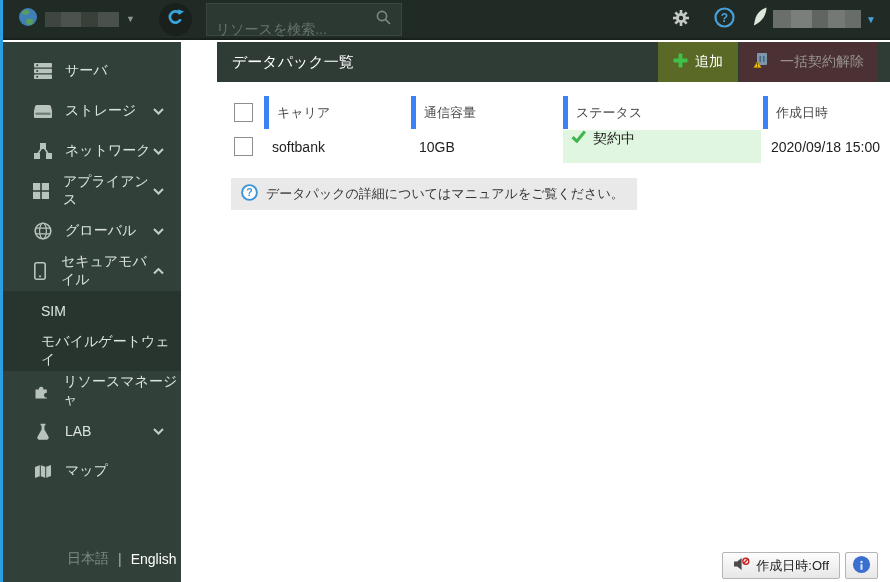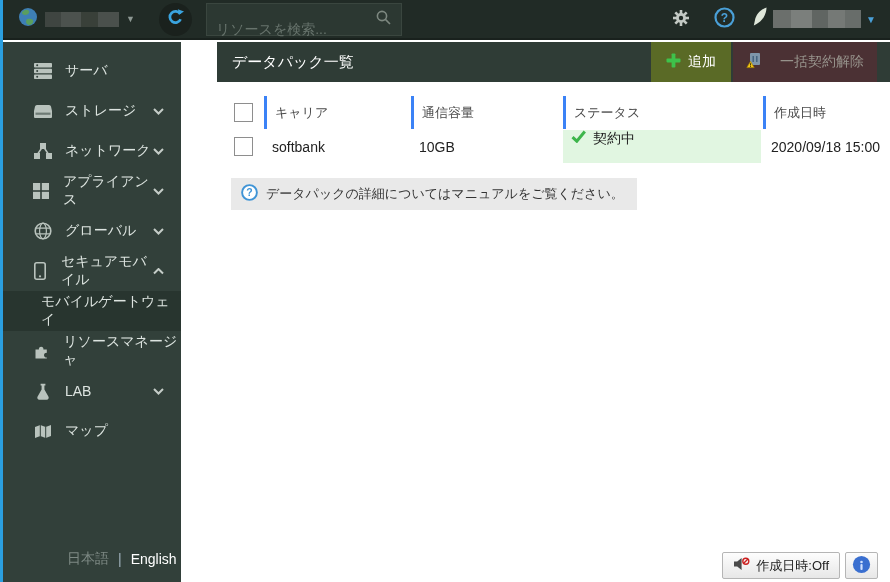--- a/index.html
+++ b/index.html
@@ -50,26 +50,26 @@
   .lang-link { color:#ffffff; cursor:pointer; text-decoration:none; }
 
   
   .main { position:absolute; left:181px; top:42px; right:0; bottom:0; background:#fff;margin-left:36px; }
   .page-header { height:40px; background:#2f3c36; display:flex; align-items:center; }
   .page-title { color:#fff; font-size:15px; font-weight:normal; padding-left:15px; }
   .header-actions { margin-left:auto; display:flex; height:40px; margin-right:13px; }
   .add-btn { background:#5a6a26; border:none; color:#fff; font-size:14px; font-family:inherit;
     display:flex; align-items:center; gap:7px; padding:0 15px; cursor:pointer; }
   .bulk-btn { background:#4b3134; border:none; color:#97938c; font-size:14px; font-family:inherit;
-    display:flex; align-items:center; gap:17px; padding:0 13px; margin-left:2px; cursor:pointer; }
+    display:flex; align-items:center; gap:10px; padding:0 13px; margin-left:2px; cursor:pointer; }
 
   .content { padding:14px 13px 0 14px; }
   .grid-row { display:grid; grid-template-columns:33px 147px 152px 200px 150px; height:33px; }
   .thead .cell { display:flex; align-items:center; color:#4a4a4a; font-size:13px; padding-left:8px; }
-  .thead .cell + .cell { border-left:3px solid #3b82f6; }
+  .thead .cell + .cell { border-left:5px solid #3b82f6; }
   .trow { margin-top:1px; cursor:pointer; }
   .trow .cell { display:flex; align-items:center; color:#222; font-size:14px; padding-left:8px; }
   .cb-cell { padding-left:3px !important; }
   .checkbox { width:19px; height:19px; background:#fff; border:1px solid #8e8e8e; display:inline-block;
     cursor:pointer; }
   .status-cell { padding:0 !important; }
   .status-inner { background:#e1f6e1; height:100%; width:calc(100% - 2px); display:flex;
     align-items:flex-start; gap:7px; padding-left:8px; }
   .date-cell { justify-content:space-between; padding-right:11px !important; }
   .date-caret { color:#8a8a8a; font-size:11px; cursor:pointer; }
@@ -252,20 +252,23 @@
       </span>
       <span>セキュアモバイル</span>
       <span class="nav-chevron">
         <svg width="11" height="7" viewBox="0 0 11 7">
             <path d="M1 5.5 L5.5 1 L10 5.5" stroke="#c5cdc8" stroke-width="2" fill="none"></path>
           </svg>
       </span>
     </div>
 
     <div class="submenu">
+      <div class="nav-item">
+        <span>SIM</span>
+      </div>
       <div class="nav-item">
         <span>モバイルゲートウェイ</span>
       </div>
     </div>
 
     <div class="nav-item">
       <span class="nav-icon">
         <svg width="18" height="16" viewBox="0 0 18 16">
             <path fill="#b9c3bd" d="M2.5 6.5 h3.4 a2.3 2.3 0 1 1 4.5 0 h3.4 v3.4 a2.3 2.3 0 1 0 0 4.5 v1.1 H2.5 z"></path>
           </svg>

